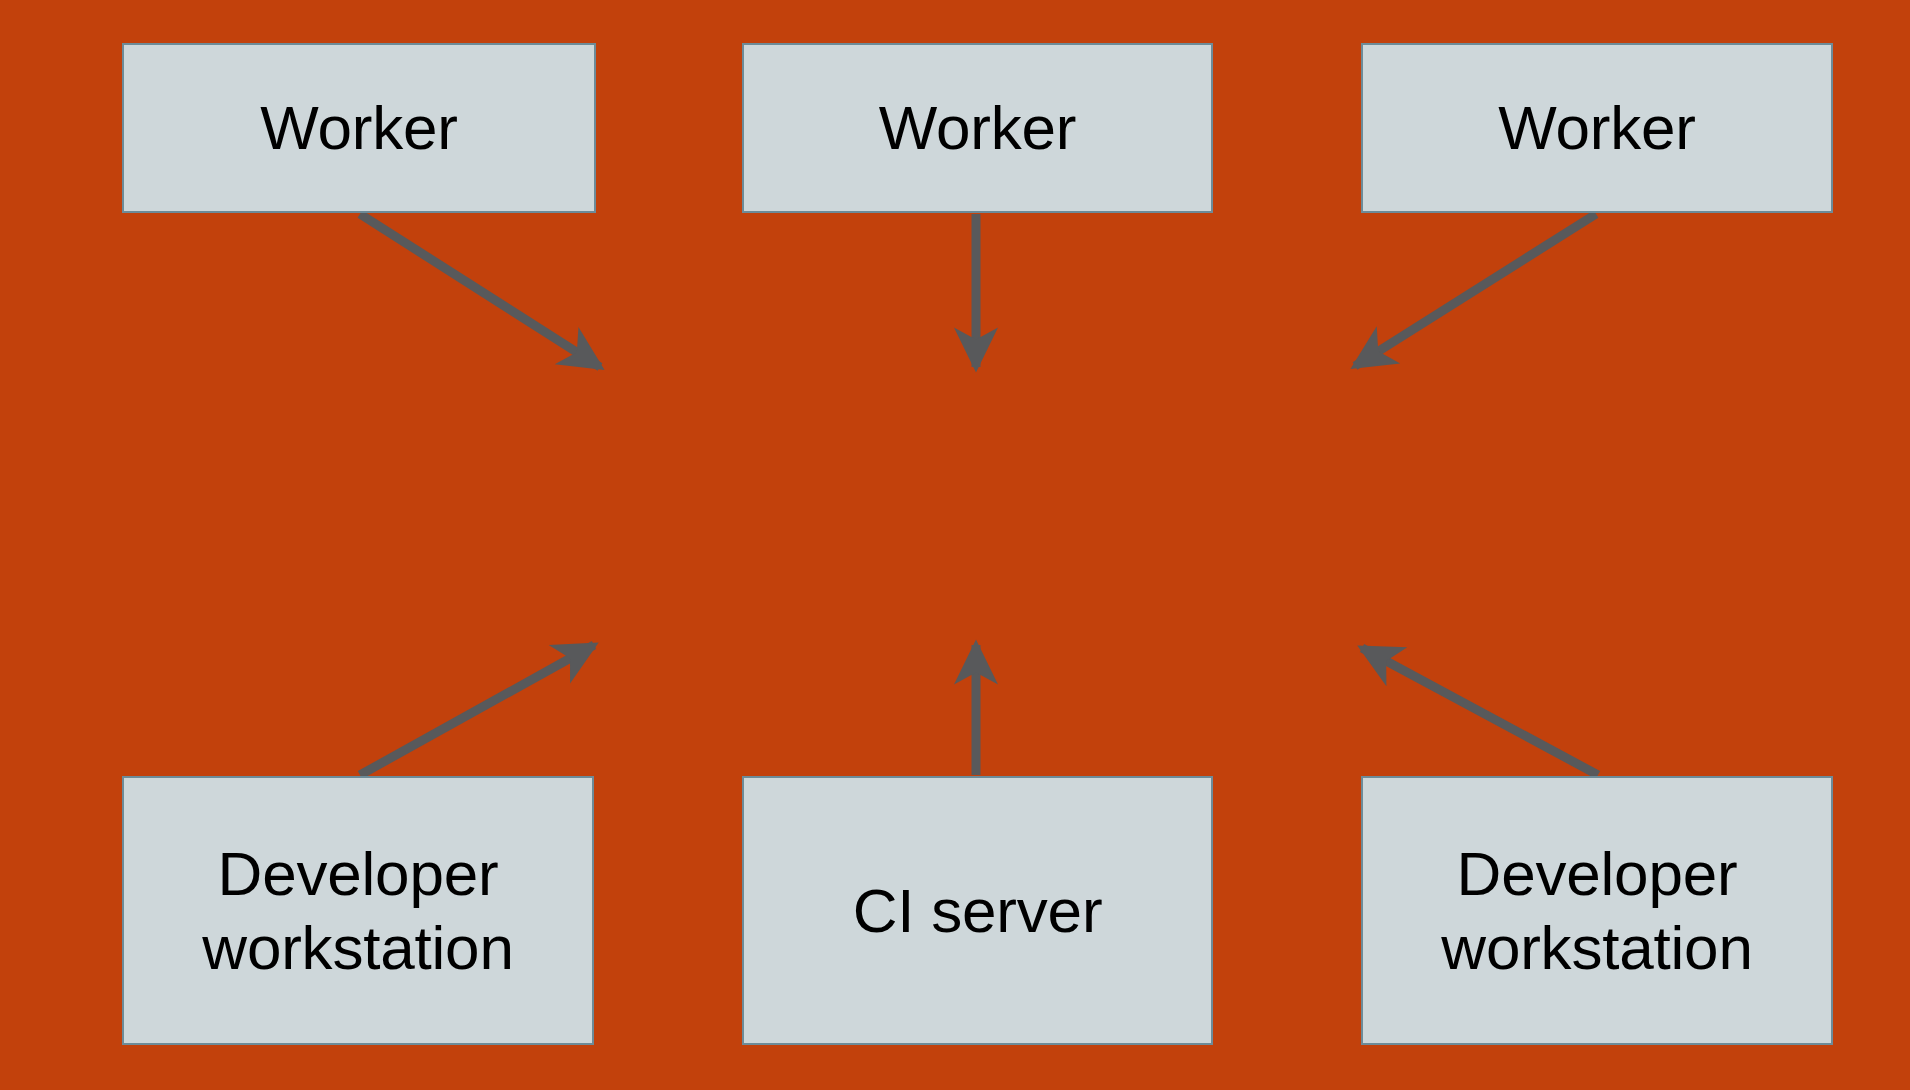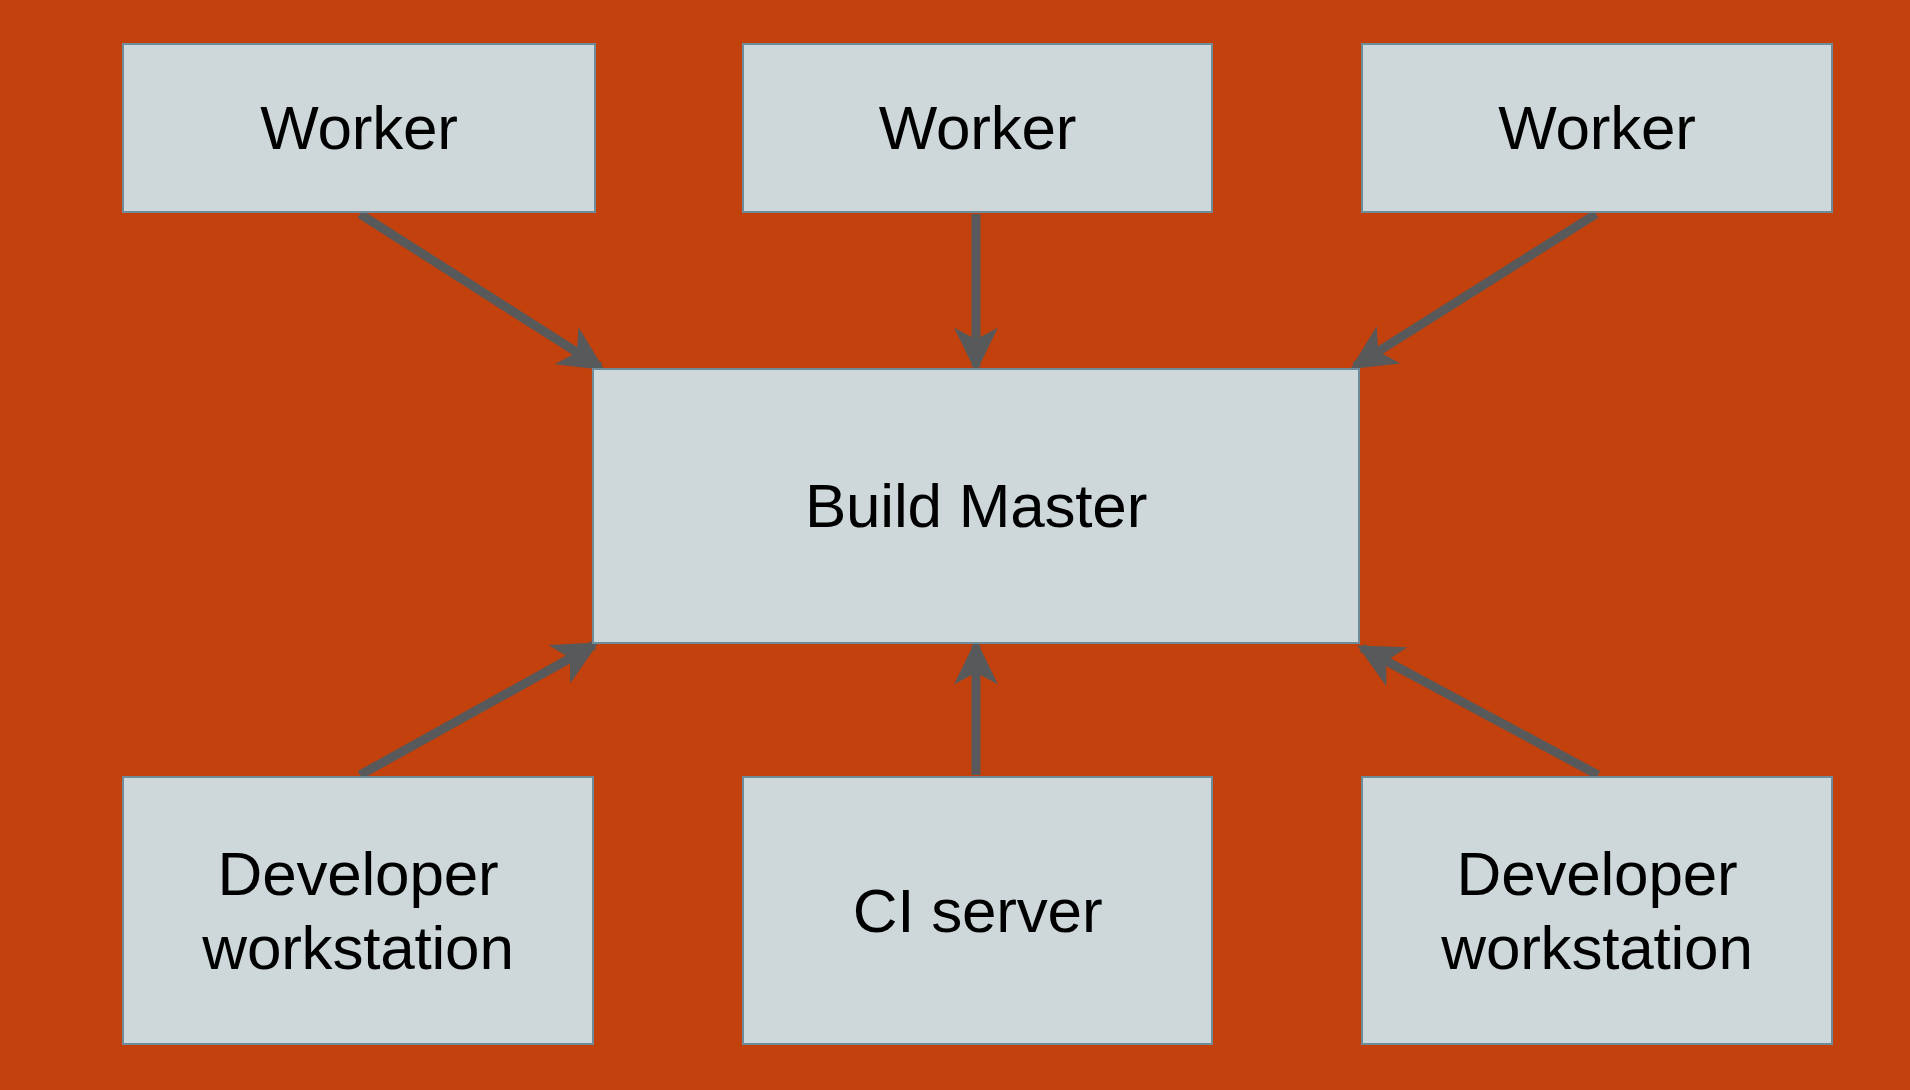--- a/index.html
+++ b/index.html
@@ -73,23 +73,20 @@
   </div>
 
   <div class="node" style="left: 742px; top: 43px; width: 471px; height: 170px; font-size: 62px; background: rgb(206, 215, 218); border-color: rgb(109, 139, 152); color: rgb(0, 0, 0);">
     <span class="node-label">Worker</span>
   </div>
 
   <div class="node" style="left: 1361px; top: 43px; width: 472px; height: 170px; font-size: 62px; background: rgb(206, 215, 218); border-color: rgb(109, 139, 152); color: rgb(0, 0, 0);">
     <span class="node-label">Worker</span>
   </div>
 
-  <div class="node" style="left: 592px; top: 368px; width: 768px; height: 276px; font-size: 62px; background: rgb(206, 215, 218); border-color: rgb(109, 139, 152); color: rgb(0, 0, 0);">
-    <span class="node-label">Build Master</span>
-  </div>
 
   <div class="node" style="left: 122px; top: 776px; width: 472px; height: 269px; font-size: 62px; background: rgb(206, 215, 218); border-color: rgb(109, 139, 152); color: rgb(0, 0, 0);">
     <span class="node-label">Developer
 workstation</span>
   </div>
 
   <div class="node" style="left: 742px; top: 776px; width: 471px; height: 269px; font-size: 62px; background: rgb(206, 215, 218); border-color: rgb(109, 139, 152); color: rgb(0, 0, 0); text-align: center;">
     <span class="node-label">CI server</span>
   </div>
 

